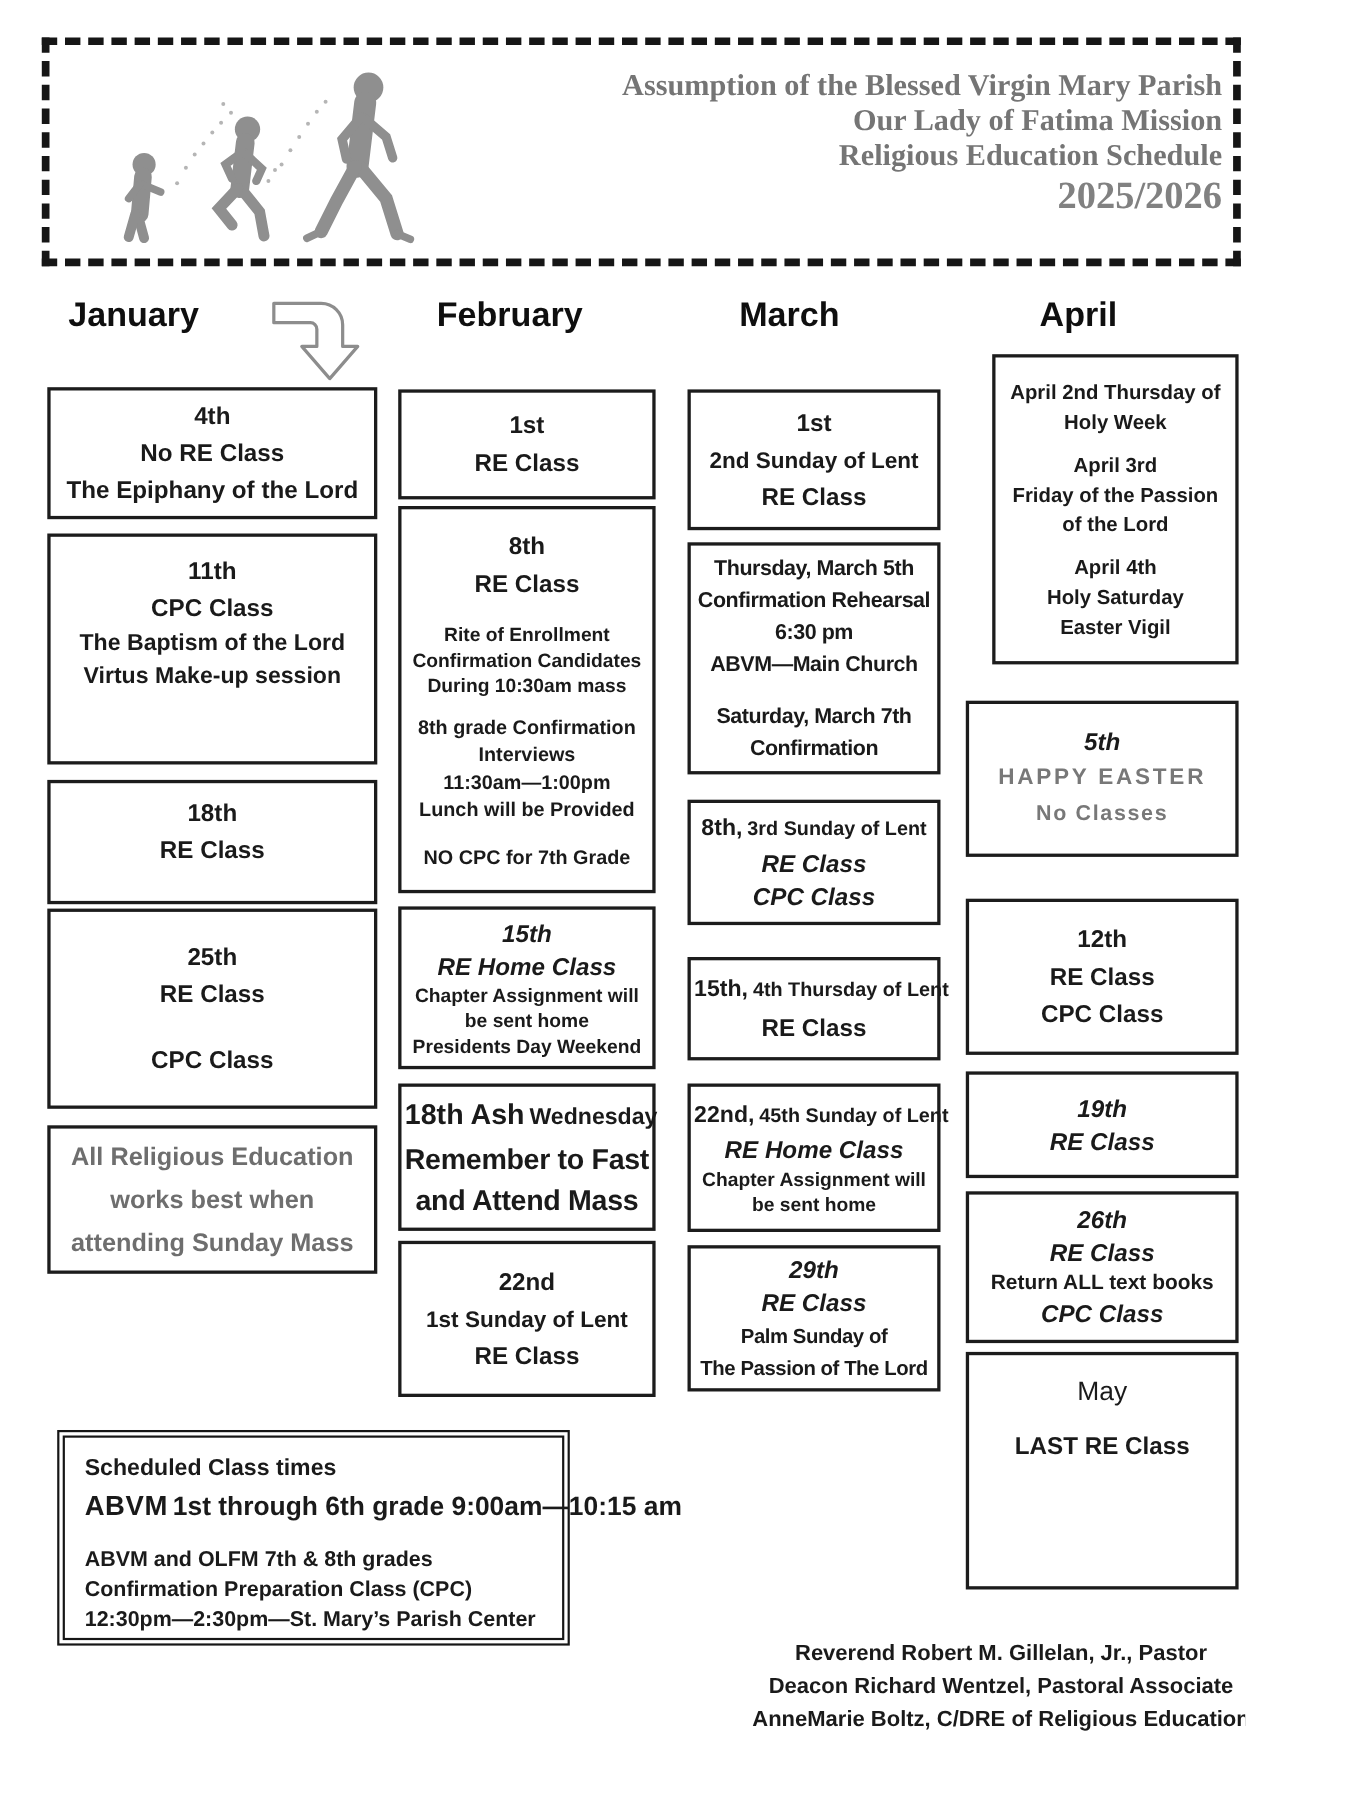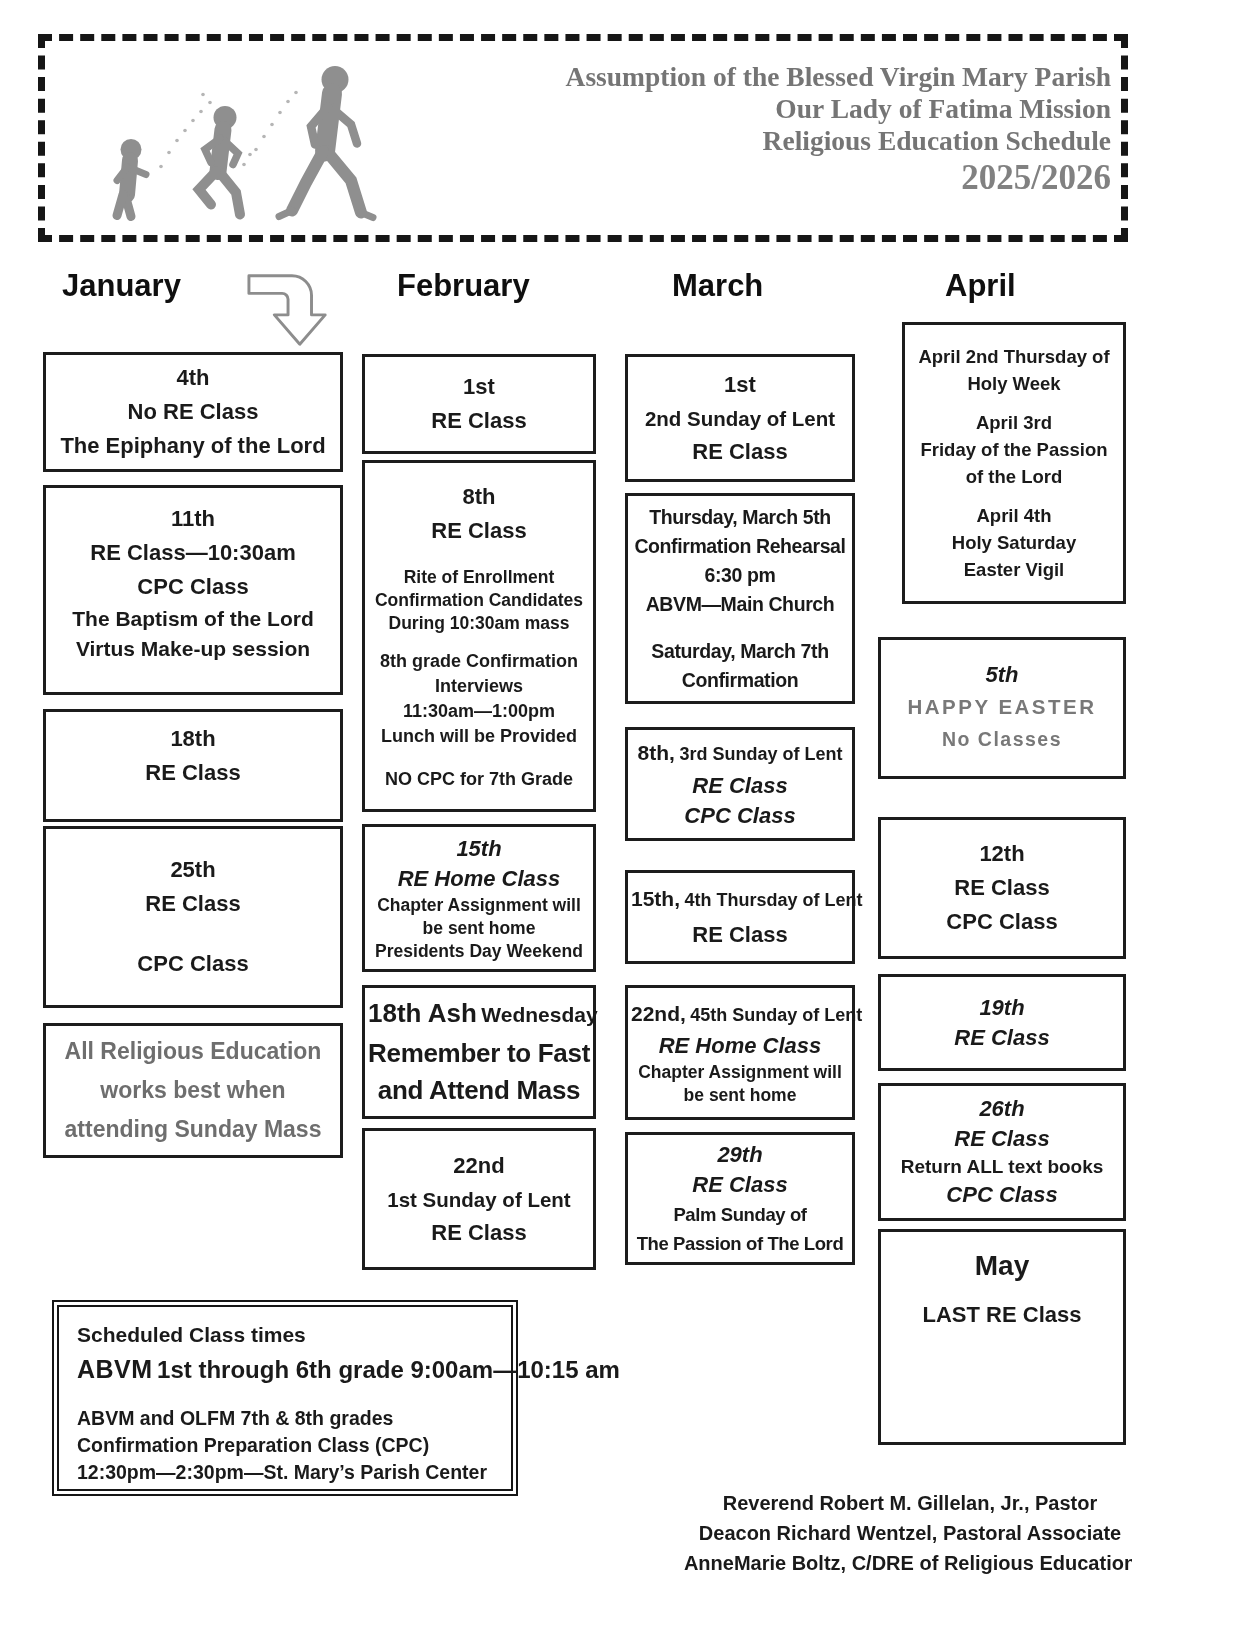--- a/index.html
+++ b/index.html
@@ -35,21 +35,21 @@
   .lgm2 { font-size:18.5px; font-weight:bold; line-height:29px; letter-spacing:-0.4px; }
   .xl   { font-size:26px;   font-weight:800;  line-height:37px; letter-spacing:-0.3px; }
   .ash  { font-size:26px;   font-weight:800;margin-top:32px; }
   .ashw { font-size:21px;   font-weight:bold; }
   .datei { font-size:21px;  font-weight:bold; }
   .resti { font-size:18px;  font-weight:600; }
   .grayline { font-size:23px; font-weight:600; color:#6e6e6e; line-height:39px; }
   .easter1 { font-size:20.5px; font-weight:600; color:#787878; letter-spacing:2.5px; line-height:33px; }
   .easter2 { font-size:19.5px; font-weight:600; color:#787878; letter-spacing:1.5px; line-height:33px; }
   .aprl { font-size:18.5px; font-weight:bold; line-height:27px; }
-  .may  { font-size:28px;  font-weight:700;  line-height:48px; }
+  .may  { font-size:24px;  font-weight:400;  line-height:48px; }
   .sm19 { font-size:19px;  font-weight:bold; line-height:26px; }
   .gap8 {height:8px;} .gap12 {height:12px;}
   .gap14 {height:14px;} .gap18 {height:18px;} .gap26 {height:26px;}
   
   .sched { position:absolute; left:52px; top:1300px; width:466px; height:196px;
            border:7px double #161616; box-sizing:border-box; padding:12px 0 0 18px;
            text-align:left; }
   .sched .st   { font-size:21px; font-weight:bold; line-height:32px; }
   .sched .row1 { line-height:36px; white-space:nowrap; }
   .sched .abvm { font-size:25px; font-weight:bold; letter-spacing:0.5px; }
@@ -131,21 +131,20 @@
   </svg>
 
   <div class="box" style="left:43px;top:352px;width:300px;height:120px">
     <div class="ln lg">4th</div>
     <div class="ln lg">No RE Class</div>
     <div class="ln lg">The Epiphany of the Lord</div>
   </div>
 
   <div class="box top pt14" style="left:43px;top:485px;width:300px;height:210px">
     <div class="ln lg">11th</div>
-    <div class="ln lg">RE Class—10:30am</div>
     <div class="ln lg">CPC Class</div>
     <div class="ln mdt">The Baptism of the Lord</div>
     <div class="ln mdt">Virtus Make-up session</div>
   </div>
 
   <div class="box top pt10" style="left:43px;top:709px;width:300px;height:113px">
     <div class="ln lg">18th</div>
     <div class="ln lg">RE Class</div>
   </div>
 

